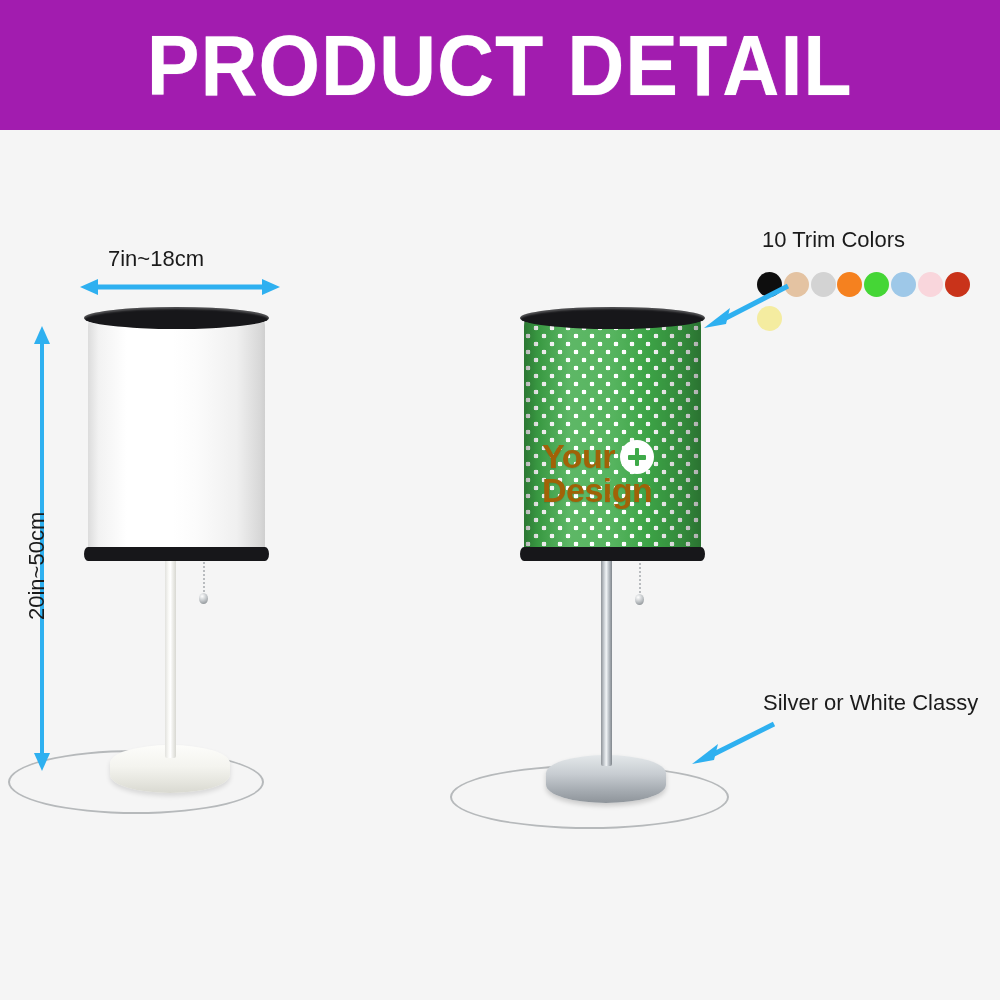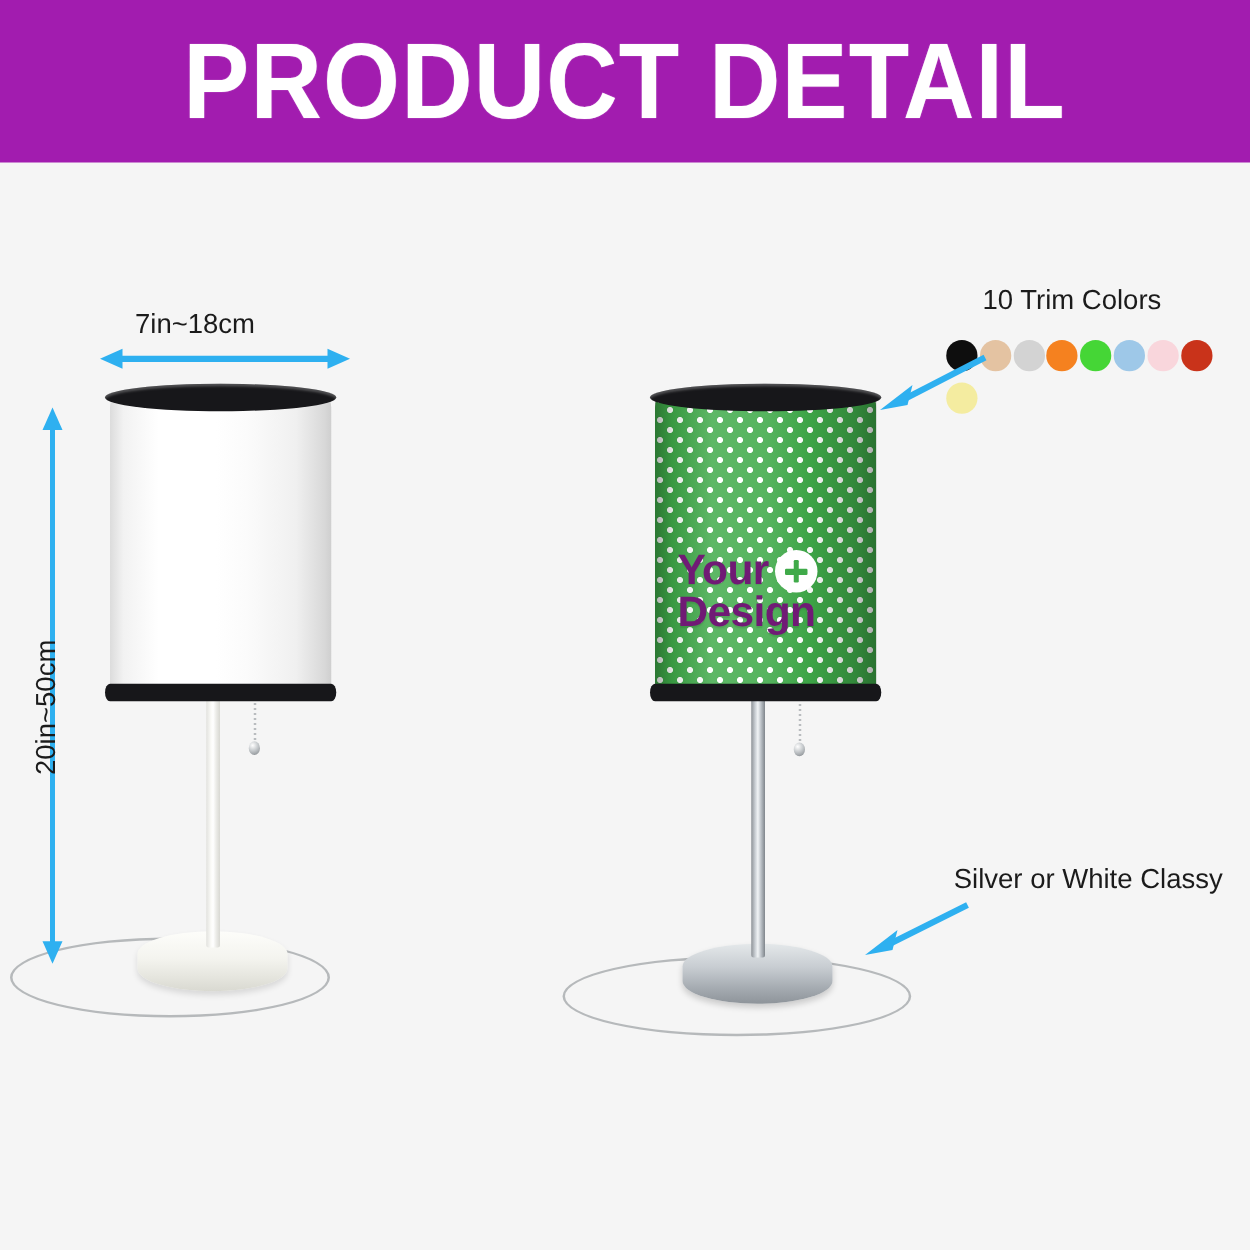--- a/index.html
+++ b/index.html
@@ -146,21 +146,21 @@
   .pullball {
     position: absolute;
     width: 9px; height: 11px;
     border-radius: 50%;
     background: radial-gradient(circle at 35% 30%, #ffffff 0%, #c4c8cb 45%, #7c8185 100%);
   }
 
   
   .shade-caption {
     position: absolute;
-    color: #701a75;
+    color: #a16207;
     font-family: "Liberation Sans", sans-serif;
     font-weight: bold;
     font-size: 34px;
     line-height: 0.98;
     letter-spacing: -0.5px;
     text-shadow: 0 1px 1px rgba(0,0,0,0.10);
     z-index: 3;
     white-space: nowrap;
   }
   .caption-line { display: flex; align-items: center; gap: 5px; }
@@ -198,21 +198,20 @@
   .arrow-svg { position: absolute; overflow: visible; }
 
   
   .trim-colors { position: absolute; }
   .trim-title {
     position: absolute;
     color: #1b1b1b;
     font-size: 22px;
     font-weight: normal;
     white-space: nowrap;
-    margin-left: 24px;
   }
   .swatch-grid {
     position: absolute;
     display: flex;
     flex-wrap: wrap;
     width: 232px;
     gap: 0px;
   }
   .swatch {
     width: 25px; height: 25px;

